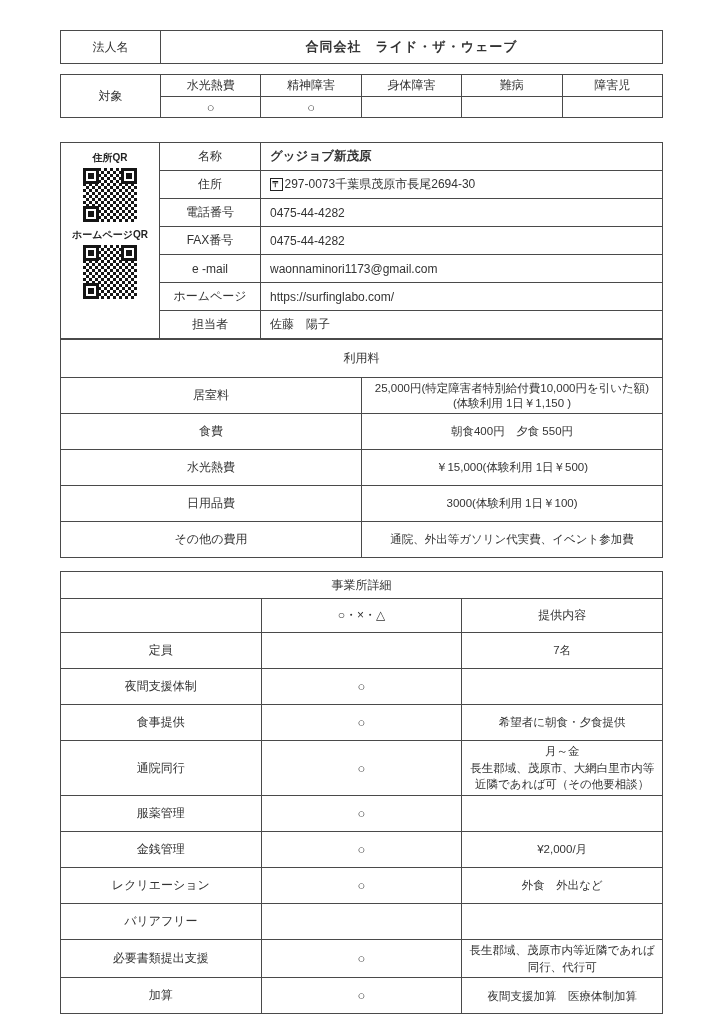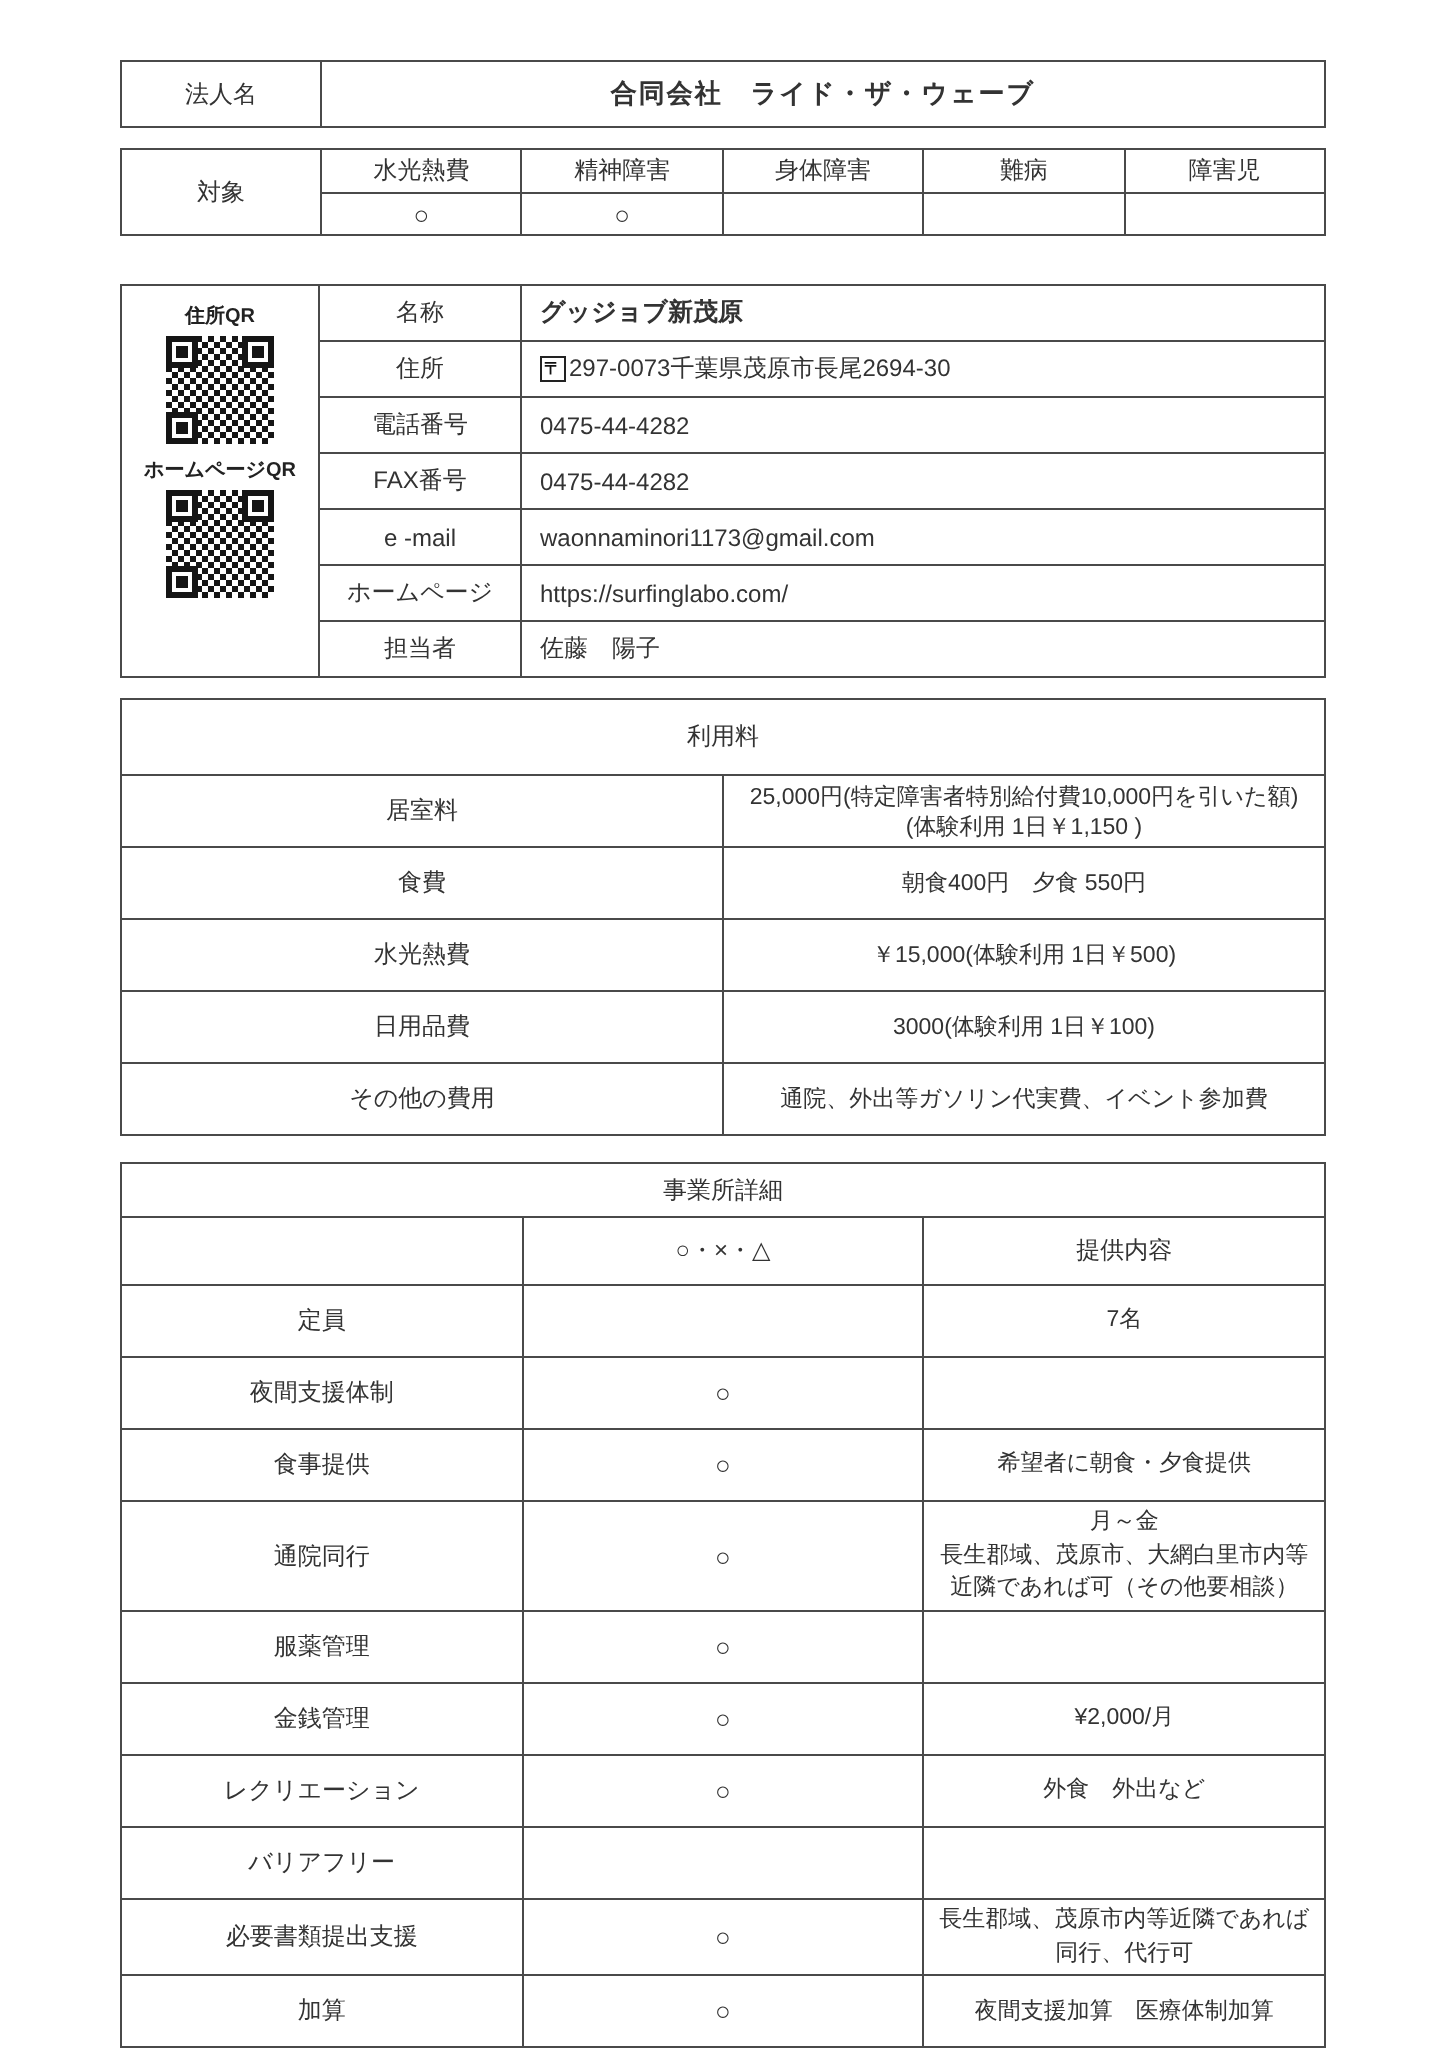--- a/index.html
+++ b/index.html
@@ -22,21 +22,21 @@
   .w99  { width:99px; }
 
   .t1 { margin-bottom:10px; }
   .t1 td { height:33px; }
   .t1 .corp-val { font-weight:bold; font-size:13px; letter-spacing:1px; }
 
   .t2 { margin-bottom:24px; }
   .t2 .hdr td { height:22px; }
   .t2 .marks td { height:21px; font-size:13px; }
 
-  .t3 { margin-bottom:10px; }
+  .t3 { }
   .t3 td { height:28px; }
   .t3 .val { text-align:left; padding-left:9px; }
   .t3 .val.bold { font-weight:bold; font-size:12.5px; }
   .qr-cell { vertical-align:top; padding:4px 2px; }
   .qr-label { font-size:10px; font-weight:bold; text-align:center; margin:4px 0 3px; color:#222; }
   .qr {
     position:relative; width:54px; height:54px; margin:2px auto 6px;
     background-image:conic-gradient(#151515 25%, #ffffff 0 50%, #151515 0 75%, #ffffff 0);
     background-size:6px 6px;
   }

